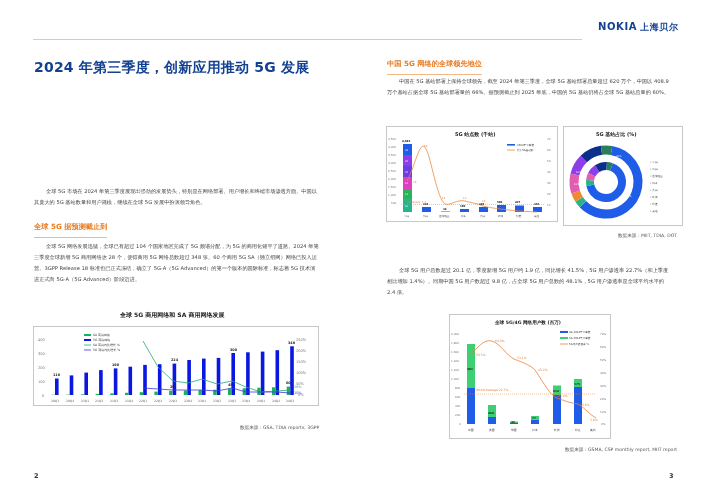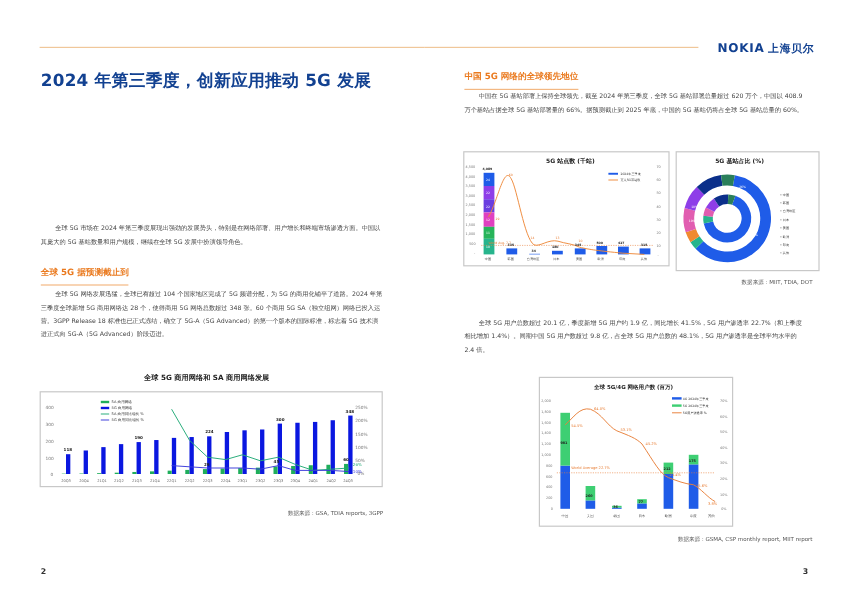--- a/index.html
+++ b/index.html
@@ -141,21 +141,21 @@
     </svg>
   </div>
 
   <div class="source" style="left:240px;top:425px;">数据来源：GSA, TDIA reports, 3GPP</div>
   <div class="pagenum" style="left:34px;top:472px;">2</div>
 </div>
 
 <div class="page right">
   <div class="hrule" style="left:0;width:228px;"></div>
 </div>
-<div class="logo" style="left:598px;top:34px;">
+<div class="logo" style="left:598px;top:21px;">
   <span>NOKIA</span><span class="cn">上海贝尔</span>
 </div>
 
 <div class="section" style="left:387px;top:59px;">中国 5G 网络的全球领先地位</div>
 <div class="para" style="left:387px;top:76px;width:285px;">中国在 5G 基站部署上保持全球领先，截至 2024 年第三季度，全球 5G 基站部署总量超过 620 万个，中国以 408.9 万个基站占据全球 5G 基站部署量的 66%。据预测截止到 2025 年底，中国的 5G 基站仍将占全球 5G 基站总量的 60%。</div>
 
 <div class="box" style="left:386px;top:126px;width:170px;height:94px;">
   <svg width="170" height="94" viewBox="0 0 170 94">
     <text x="68" y="9" font-size="5" font-weight="bold" fill="#222">5G 站点数 (千站)</text>
     <g font-size="2.8" fill="#777">

